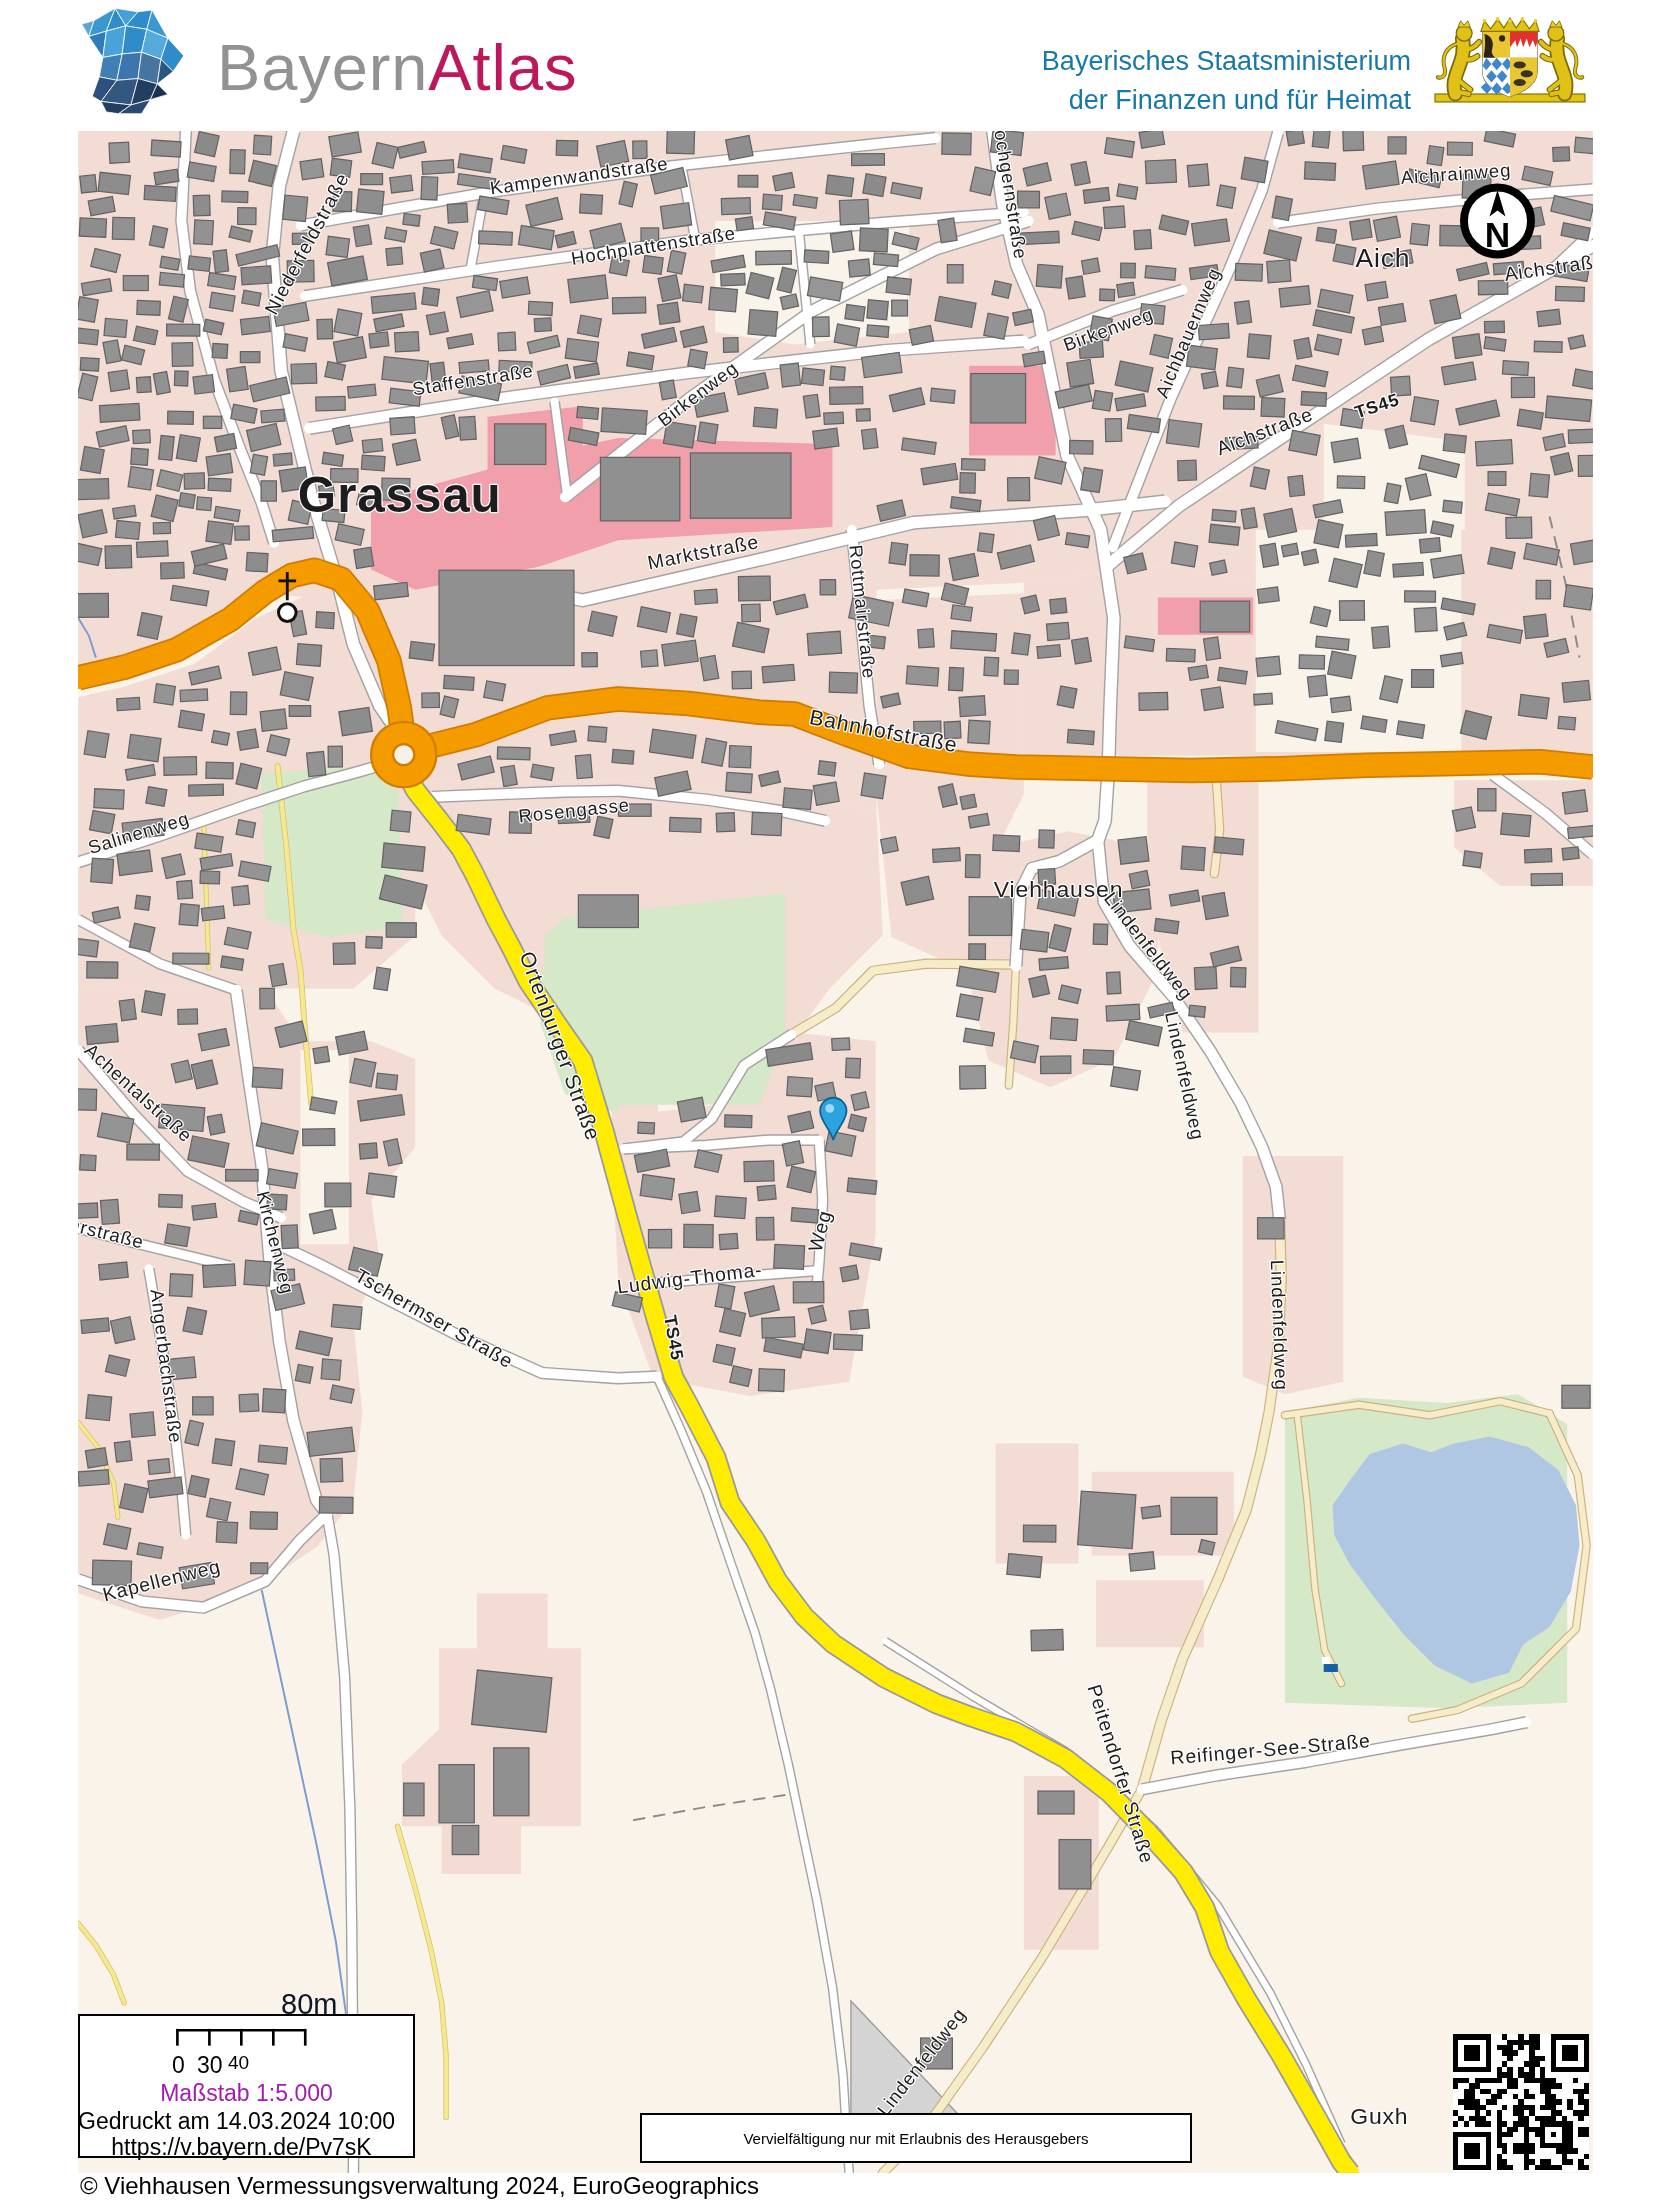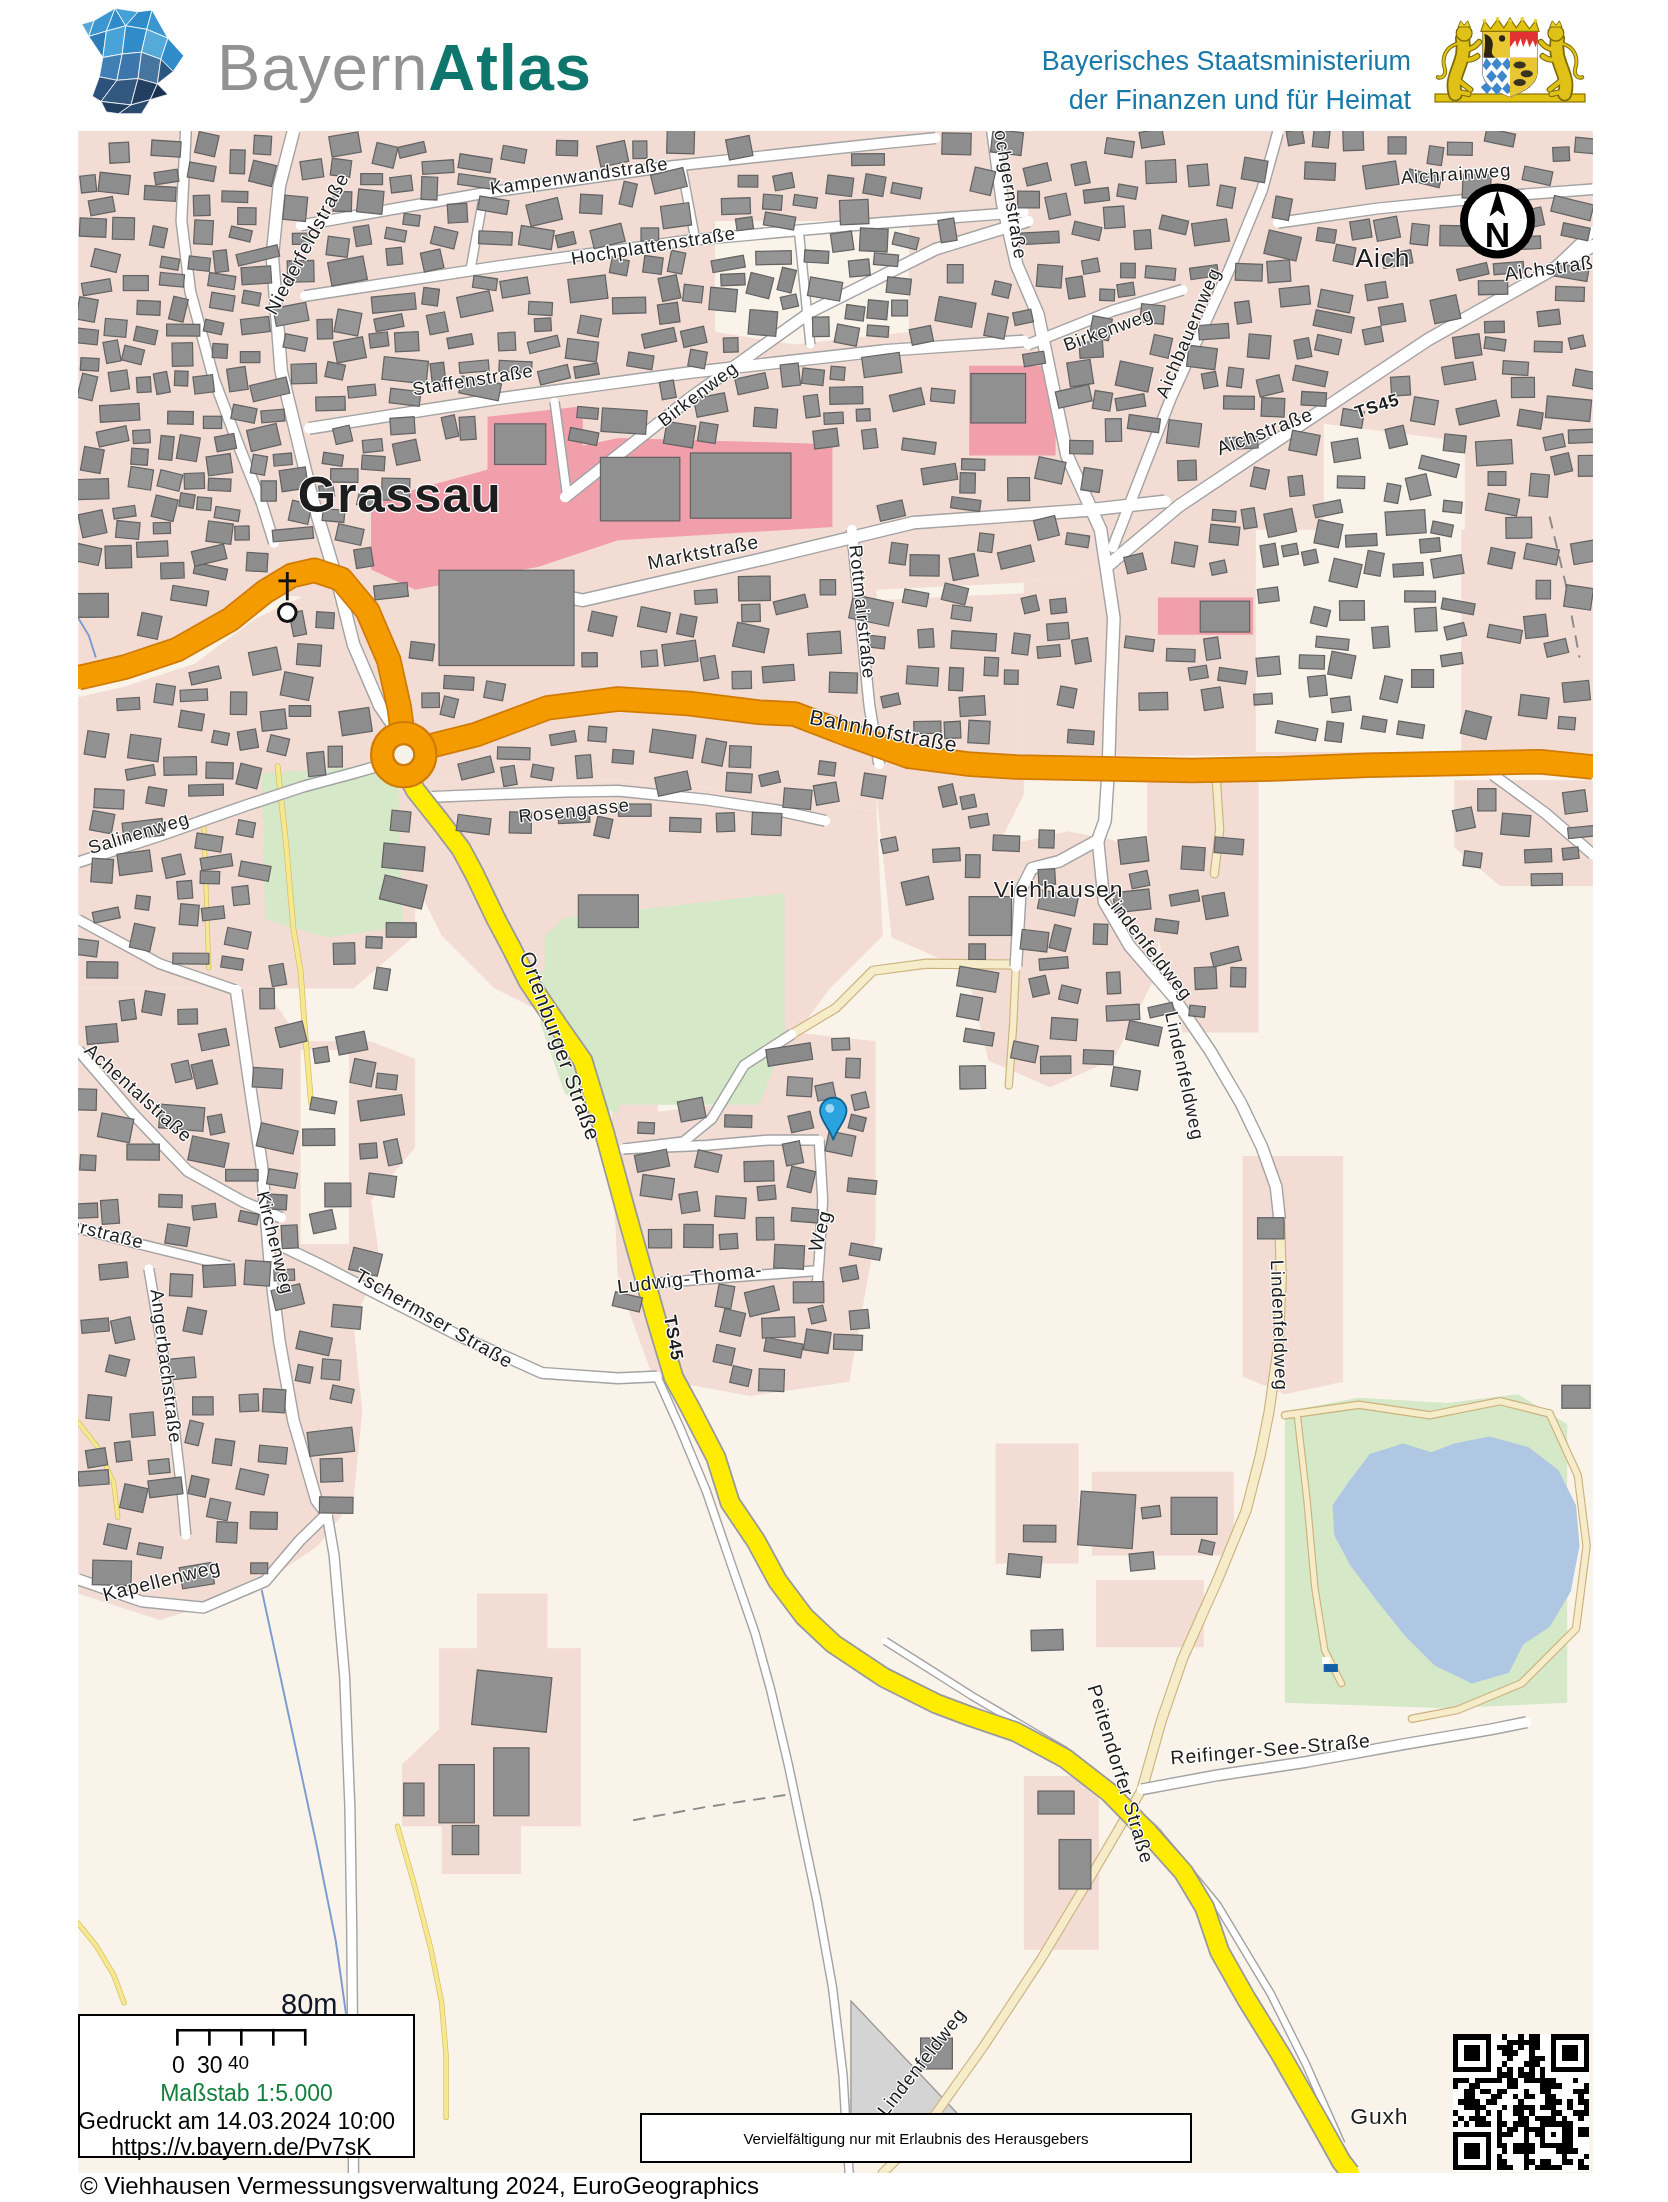--- a/index.html
+++ b/index.html
@@ -22,21 +22,21 @@
 <polygon points="70,56 92,64 88,92 66,86" fill="#46759f"></polygon>
 <polygon points="92,64 106,78 88,92" fill="#2a567f"></polygon>
 <polygon points="22,84 42,88 24,112 14,106" fill="#2c517c"></polygon>
 <polygon points="42,88 66,86 58,116 24,112" fill="#33587f"></polygon>
 <polygon points="66,86 88,92 80,110 58,116" fill="#223e61"></polygon>
 <polygon points="88,92 100,104 80,110" fill="#1b3152"></polygon>
 <polygon points="24,112 58,116 44,126 30,124" fill="#223e61"></polygon>
 <polygon points="58,116 80,110 70,126 44,126" fill="#2a4a70"></polygon>
 </g>
 </svg>
-<div style="position:absolute;left:217px;top:35px;font-size:65px;line-height:65px;letter-spacing:0.9px"><span style="color:#929292">Bayern</span><span style="color:#0f766e;font-weight:700">Atlas</span></div>
+<div style="position:absolute;left:217px;top:35px;font-size:65px;line-height:65px;letter-spacing:0.9px"><span style="color:#929292">Bayern</span><span style="color:#be185d;font-weight:400">Atlas</span></div>
 <div style="position:absolute;right:257px;top:42px;text-align:right;font-size:27px;line-height:39px;color:#1878a8">Bayerisches Staatsministerium<br>der Finanzen und für Heimat</div>
 <svg width="154" height="97" viewBox="0 0 174 110" style="position:absolute;left:1433px;top:11.5px" xmlns="http://www.w3.org/2000/svg">
 <rect x="2" y="93" width="170" height="9" fill="#e3c312" stroke="#8a7400" stroke-width="1.4"></rect>
 <g fill="none" stroke="#7d6c04" stroke-linecap="round">
 <path d="M33,30 C37,48 29,60 25,74 C23,80 23,86 25,93" stroke-width="17"></path>
 <path d="M33,42 C41,44 47,40 52,34 M31,52 C39,56 45,54 50,50 M25,74 C31,80 37,84 42,88 M25,90 L40,93" stroke-width="7"></path>
 <path d="M27,36 C14,40 9,52 13,64 C15,70 11,76 5,74" stroke-width="4.5"></path>
 <path d="M141,30 C137,48 145,60 149,74 C151,80 151,86 149,93" stroke-width="17"></path>
 <path d="M141,42 C133,44 127,40 122,34 M143,52 C135,56 129,54 124,50 M149,74 C143,80 137,84 132,88 M149,90 L134,93" stroke-width="7"></path>
 <path d="M147,36 C160,40 165,52 161,64 C159,70 163,76 169,74" stroke-width="4.5"></path>
@@ -1108,21 +1108,21 @@
 <line x1="201" y1="60" x2="201" y2="79" stroke="#000" stroke-width="3"></line>
     <line x1="237.3" y1="60" x2="237.3" y2="79" stroke="#000" stroke-width="3"></line>
     <line x1="273.5" y1="60" x2="273.5" y2="79" stroke="#000" stroke-width="3"></line>
     <line x1="309.8" y1="60" x2="309.8" y2="79" stroke="#000" stroke-width="3"></line>
     <line x1="346" y1="60" x2="346" y2="79" stroke="#000" stroke-width="3"></line>
 </svg>
 <div style="position:absolute;left:172px;top:2052px;font-size:23px;color:#000">0</div>
 <div style="position:absolute;left:197px;top:2052px;font-size:23px;color:#000">30</div>
 <div style="position:absolute;left:228px;top:2052px;font-size:19px;color:#000">40</div>
 <div style="position:absolute;left:281px;top:1988px;font-size:29px;color:#0f172a">80m</div>
-<div style="position:absolute;left:78px;top:2080px;width:337px;text-align:center;font-size:23px;color:#15803d">Maßstab 1:5.000</div>
+<div style="position:absolute;left:78px;top:2080px;width:337px;text-align:center;font-size:23px;color:#a21caf">Maßstab 1:5.000</div>
 <div style="position:absolute;left:78px;top:2108px;width:337px;font-size:23px;color:#000">Gedruckt am 14.03.2024 10:00</div>
 <div style="position:absolute;left:78px;top:2134px;width:327px;text-align:center;font-size:23px;color:#000">https://v.bayern.de/Pv7sK</div>
 <div style="position:absolute;left:640px;top:2113px;width:552px;height:50px;border:2.2px solid #000;background:#fff;text-align:center;font-size:15px;line-height:48px;color:#000;white-space:nowrap">Vervielfältigung nur mit Erlaubnis des Herausgebers</div>
 <div style="position:absolute;left:80px;top:2172px;font-size:24px;color:#000">© Viehhausen Vermessungsverwaltung 2024, EuroGeographics</div>
 <svg width="136" height="138" style="position:absolute;left:1453px;top:2034px" xmlns="http://www.w3.org/2000/svg" shape-rendering="crispEdges" viewBox="0 0 154 156">
     <rect width="154" height="156" fill="#fff"></rect>
     <rect x="0.00" y="0.00" width="6.16" height="6.16" fill="#000"></rect>
     <rect x="6.16" y="0.00" width="6.16" height="6.16" fill="#000"></rect>
     <rect x="12.32" y="0.00" width="6.16" height="6.16" fill="#000"></rect>
     <rect x="18.48" y="0.00" width="6.16" height="6.16" fill="#000"></rect>

